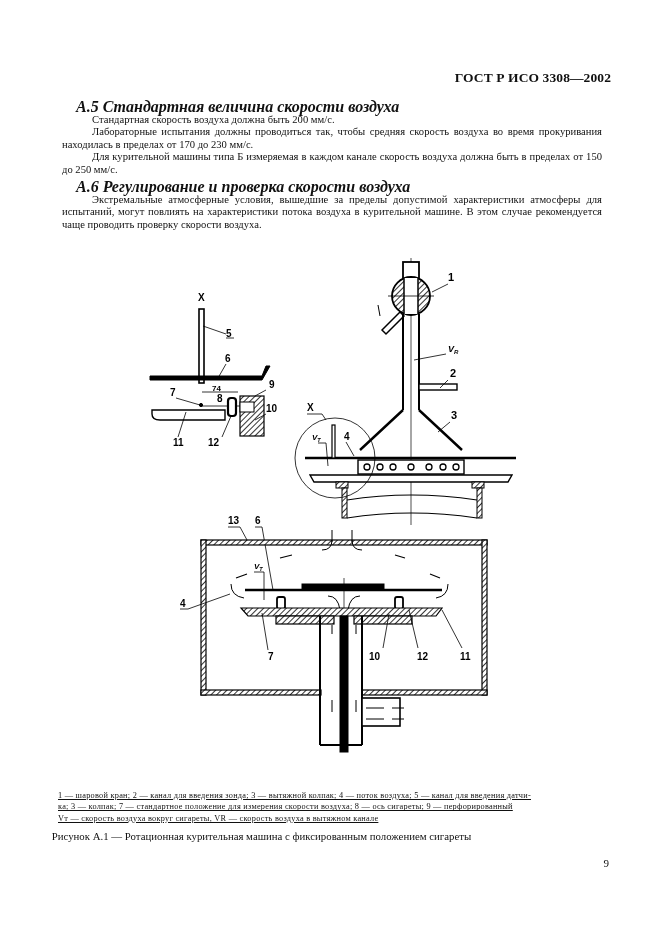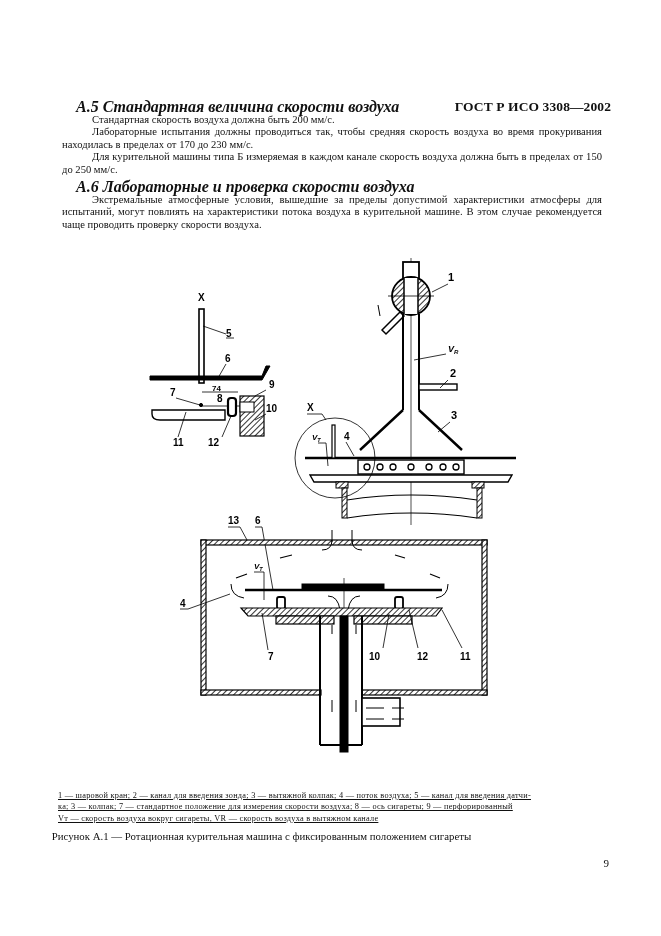--- a/index.html
+++ b/index.html
@@ -1,18 +1,18 @@
 <!DOCTYPE html>
 <html><head>
 <meta charset="utf-8">
 <style>
   html, body { margin: 0; padding: 0; background: #ffffff; }
   body { width: 661px; height: 936px; position: relative; overflow: hidden;
          font-family: "Liberation Serif", "DejaVu Serif", serif; color: #111; }
-  .header { position: absolute; top: 70px; right: 50px; font-size: 13.5px; font-weight: bold; letter-spacing: 0.1px; margin-top: 29px; }
+  .header { position: absolute; top: 70px; right: 50px; font-size: 13.5px; font-weight: bold; letter-spacing: 0.1px; }
   .section-title { position: absolute; left: 76px; font-size: 16px; font-weight: bold; font-style: italic; }
   .para { position: absolute; left: 62px; width: 540px; font-size: 10.6px; line-height: 12.4px; text-align: justify; }
   .para p { margin: 0; text-indent: 30px; }
   .figure { position: absolute; left: 0; top: 250px; width: 661px; height: 520px; }
   .legend { position: absolute; left: 58px; top: 790px; width: 548px; font-size: 8.3px; line-height: 11.4px; text-align: left; letter-spacing: 0.25px; text-decoration: underline; }
   .caption { position: absolute; left: 0; width: 523px; top: 830px; font-size: 10.8px; text-align: center; }
   .page-num { position: absolute; right: 52px; top: 857px; font-size: 11px; }
   svg text { font-family: "Liberation Sans", "DejaVu Sans", sans-serif; font-weight: bold; }
 </style>
 </head>
@@ -20,21 +20,21 @@
 
 <div class="header">ГОСТ Р ИСО 3308—2002</div>
 
 <div class="section-title" style="top:98px;">А.5  Стандартная величина скорости воздуха</div>
 <div class="para" style="top:114px;">
   <p>Стандартная скорость воздуха должна быть 200 мм/с.</p>
   <p>Лабораторные испытания должны проводиться так, чтобы средняя скорость воздуха во время прокуривания находилась в пределах от 170 до 230 мм/с.</p>
   <p>Для курительной машины типа Б измеряемая в каждом канале скорость воздуха должна быть в пределах от 150 до 250 мм/с.</p>
 </div>
 
-<div class="section-title" style="top:178px;">А.6  Лабораторные и проверка скорости воздуха</div>
+<div class="section-title" style="top:178px;">А.6  Регулирование и проверка скорости воздуха</div>
 <div class="para" style="top:194px;">
   <p>Экстремальные атмосферные условия, вышедшие за пределы допустимой характеристики атмосферы для испытаний, могут повлиять на характеристики потока воздуха в курительной машине. В этом случае рекомендуется чаще проводить проверку скорости воздуха.</p>
 </div>
 
 <div class="figure">
 <svg width="661" height="520" viewBox="0 250 661 520" xmlns="http://www.w3.org/2000/svg">
   <defs>
     <pattern id="hatch" width="4" height="4" patternUnits="userSpaceOnUse" patternTransform="rotate(45)">
       <rect width="4" height="4" fill="#fff"></rect>
       <line x1="0" y1="0" x2="0" y2="4" stroke="#000" stroke-width="1.6"></line>

